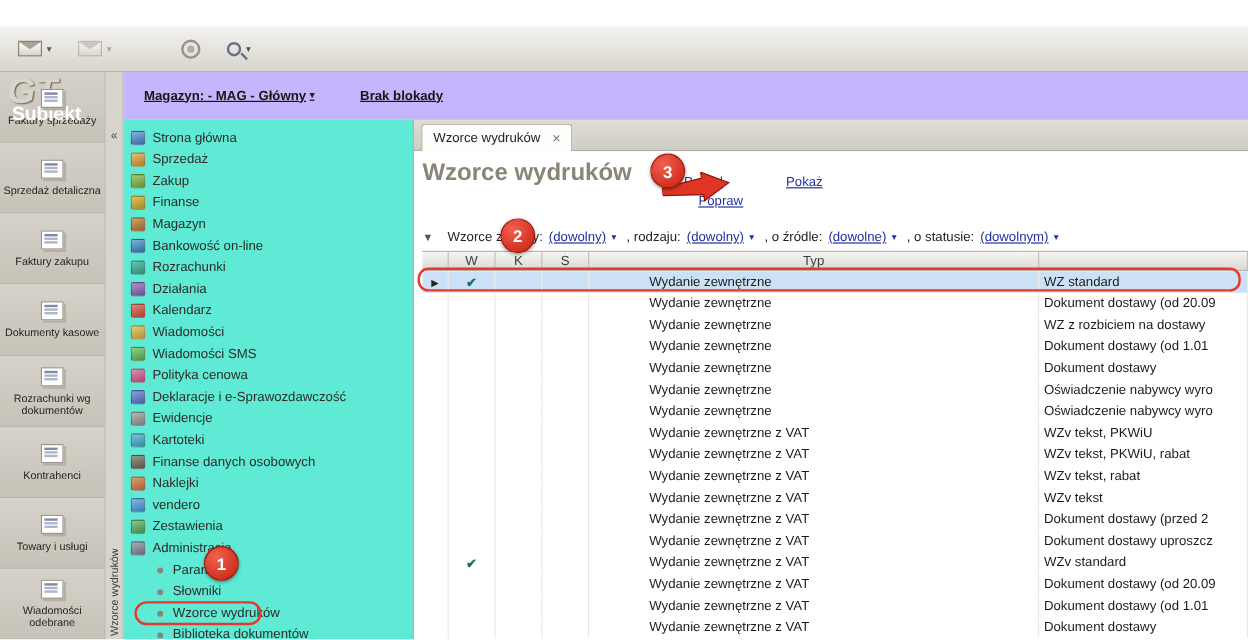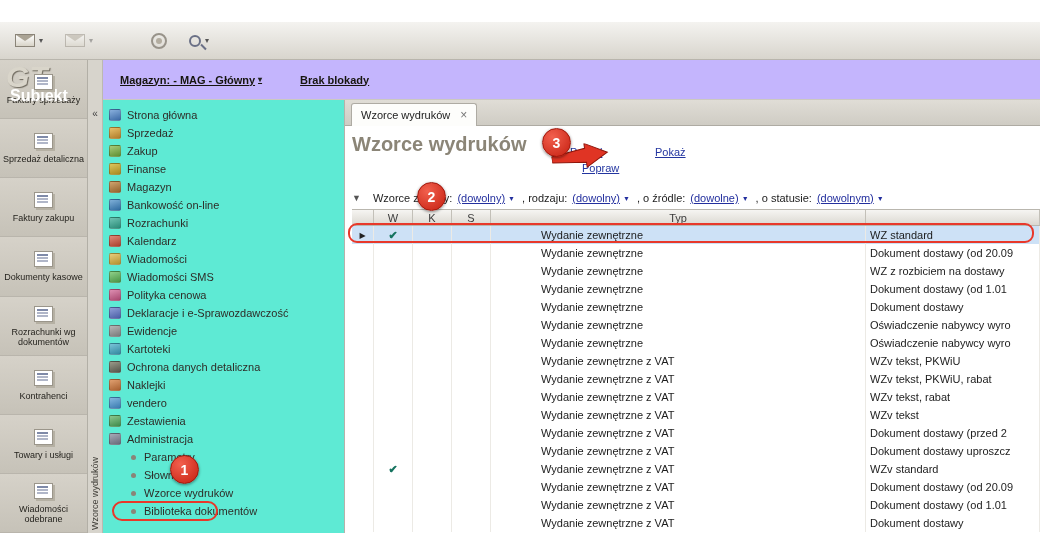--- a/index.html
+++ b/index.html
@@ -255,20 +255,24 @@
       <div class="tree-item">
         <span class="ticon ic-bank"></span>
         <span class="tlabel">Bankowość on-line</span>
       </div>
 
       <div class="tree-item">
         <span class="ticon ic-rozr"></span>
         <span class="tlabel">Rozrachunki</span>
       </div>
 
+      <div class="tree-item">
+        <span class="ticon ic-dzial"></span>
+        <span class="tlabel">Działania</span>
+      </div>
 
       <div class="tree-item">
         <span class="ticon ic-kal"></span>
         <span class="tlabel">Kalendarz</span>
       </div>
 
       <div class="tree-item">
         <span class="ticon ic-mail"></span>
         <span class="tlabel">Wiadomości</span>
       </div>
@@ -293,21 +297,21 @@
         <span class="tlabel">Ewidencje</span>
       </div>
 
       <div class="tree-item">
         <span class="ticon ic-kart"></span>
         <span class="tlabel">Kartoteki</span>
       </div>
 
       <div class="tree-item">
         <span class="ticon ic-ochr"></span>
-        <span class="tlabel">Ochrona danych detaliczna</span>
+        <span class="tlabel">Finanse danych osobowych</span>
       </div>
 
       <div class="tree-item">
         <span class="ticon ic-nakl"></span>
         <span class="tlabel">Naklejki</span>
       </div>
 
       <div class="tree-item">
         <span class="ticon ic-vend"></span>
         <span class="tlabel">vendero</span>

